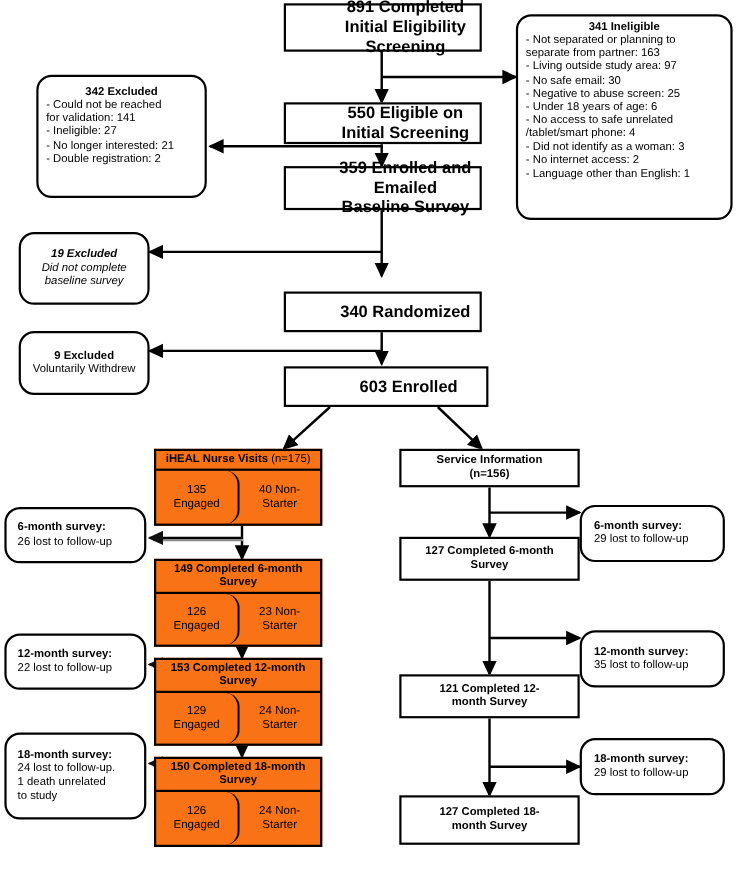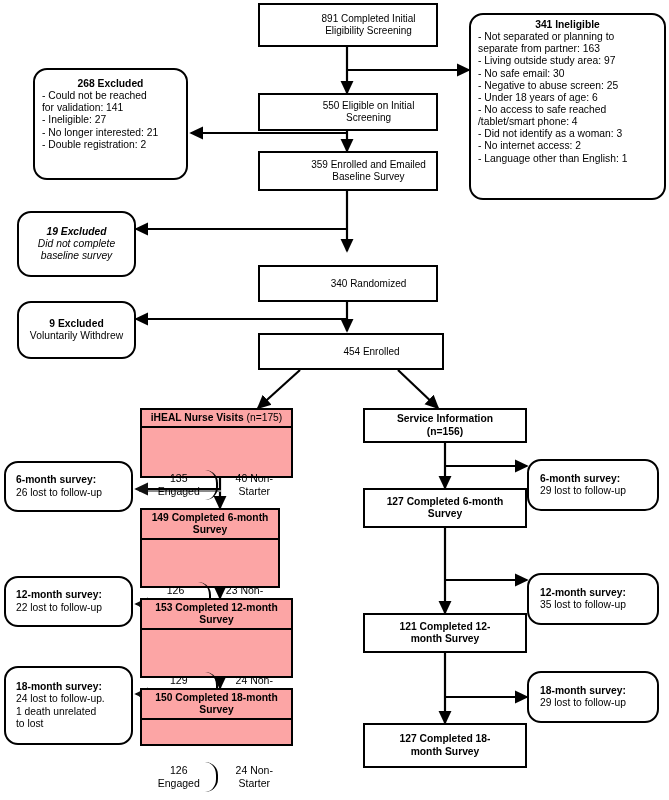--- a/index.html
+++ b/index.html
@@ -6,34 +6,34 @@
   body{width:669px;height:800px;font-family:"Liberation Sans",sans-serif;color:#000;}
   #stage{position:relative;width:669px;height:800px;overflow:hidden;background:#fff;}
   #wires{position:absolute;left:0;top:0;width:669px;height:800px;pointer-events:none;}
 
   .node{position:absolute;box-sizing:border-box;background:#fff;
         display:flex;flex-direction:column;align-items:center;justify-content:center;
         text-align:center;line-height:1.18;}
   .rect{border:2.5px solid #000;}
   .round{border:2.5px solid #000;border-radius:14px;}
   .txt{display:block;}
-  .fs11b{font-size:10px;font-weight:normal;margin-left:41px;}
+  .fs11b{font-size:15px;font-weight:bold;margin-left:41px;}
   .fs10{font-size:10.3px;}
   .fs10b{font-size:10.3px;font-weight:bold;}
 
   
   .listbox{align-items:flex-start;text-align:left;padding:4px 7px;justify-content:flex-start;}
   .listbox .hd{width:100%;text-align:center;font-weight:bold;}
   .listbox .li{white-space:nowrap;}
 
   .centerbox{padding:2px 6px;}
 
   
-  .tbl{position:absolute;box-sizing:border-box;border:2.5px solid #000;background:#fca5a5;
-       display:flex;flex-direction:column;gap:42px;}
+  .tbl{position:absolute;box-sizing:border-box;border:2.5px solid #000;background:#f97316;
+       display:flex;flex-direction:column;}
   .tbl .thead{border-bottom:2.5px solid #000;text-align:center;font-size:10.3px;font-weight:bold;
               padding:2px 2px;line-height:1.15;}
   .tbl .tbody{flex:1;display:flex;}
   .tbl .cell{flex:1;display:flex;flex-direction:column;align-items:center;justify-content:center;
              text-align:center;font-size:10.5px;line-height:1.25;padding:2px 1px;border-radius:13px;}
   .tbl .cell.left{border-right:2.5px solid #000;}
   .nreg{font-weight:normal;}
 </style>
 </head>
 <body>
@@ -107,40 +107,40 @@
 
   <div class="node rect centerbox" style="left:258px;top:151px;width:180px;height:40px;">
     <span class="txt fs11b">359 Enrolled and Emailed Baseline Survey</span>
   </div>
 
   <div class="node rect centerbox" style="left:258px;top:265px;width:180px;height:37px;">
     <span class="txt fs11b">340 Randomized</span>
   </div>
 
   <div class="node rect centerbox" style="left:258px;top:333px;width:186px;height:37px;">
-    <span class="txt fs11b">454 Enrolled</span>
+    <span class="txt fs11b">603 Enrolled</span>
   </div>
 
   <div class="node round listbox" style="left:469px;top:13px;width:197px;height:187px;">
     <span class="hd fs10b">341 Ineligible</span>
     <span class="li fs10">- Not separated or planning to</span>
     <span class="li fs10">separate from partner: 163</span>
     <span class="li fs10">- Living outside study area: 97</span>
     <span class="li fs10">- No safe email: 30</span>
     <span class="li fs10">- Negative to abuse screen: 25</span>
     <span class="li fs10">- Under 18 years of age: 6</span>
-    <span class="li fs10">- No access to safe reached</span>
+    <span class="li fs10">- No access to safe unrelated</span>
     <span class="li fs10">   /tablet/smart phone: 4</span>
     <span class="li fs10">- Did not identify as a woman: 3</span>
     <span class="li fs10">- No internet access: 2</span>
     <span class="li fs10">- Language other than English:  1</span>
   </div>
 
   <div class="node round listbox" style="left:33px;top:68px;width:155px;height:112px;padding-top:8px;">
-    <span class="hd fs10b">268 Excluded</span>
+    <span class="hd fs10b">342 Excluded</span>
     <span class="li fs10">- Could not be reached</span>
     <span class="li fs10">for validation: 141</span>
     <span class="li fs10">- Ineligible: 27</span>
     <span class="li fs10">- No longer interested: 21</span>
     <span class="li fs10">- Double registration: 2</span>
   </div>
 
   <div class="node round" style="left:17px;top:211px;width:119px;height:66px;font-style:italic;">
     <span class="txt fs10b">19 Excluded</span>
     <span class="txt fs10">Did not complete</span>
@@ -162,21 +162,21 @@
         <span>135</span>
         <span>Engaged</span>
       </div>
       <div class="cell">
         <span>40 Non-</span>
         <span>Starter</span>
       </div>
     </div>
   </div>
 
-  <div class="tbl" style="left:140px;top:508px;width:140px;height:80px;">
+  <div class="tbl" style="left:140px;top:508px;width:153px;height:80px;">
     <div class="thead">
       <span>149 Completed 6-month</span>
       <span>Survey</span>
     </div>
     <div class="tbody">
       <div class="cell left">
         <span>126</span>
         <span>Engaged</span>
       </div>
       <div class="cell">
@@ -196,21 +196,21 @@
         <span>129</span>
         <span>Engaged</span>
       </div>
       <div class="cell">
         <span>24 Non-</span>
         <span>Starter</span>
       </div>
     </div>
   </div>
 
-  <div class="tbl" style="left:140px;top:688px;width:153px;height:58px;">
+  <div class="tbl" style="left:140px;top:688px;width:153px;height:82px;">
     <div class="thead">
       <span>150 Completed 18-month</span>
       <span>Survey</span>
     </div>
     <div class="tbody">
       <div class="cell left">
         <span>126</span>
         <span>Engaged</span>
       </div>
       <div class="cell">
@@ -227,21 +227,21 @@
 
   <div class="node round listbox" style="left:4px;top:576px;width:129px;height:51px;justify-content:center;padding-left:10px;">
     <span class="li fs10b">12-month survey:</span>
     <span class="li fs10">22 lost to follow-up</span>
   </div>
 
   <div class="node round listbox" style="left:4px;top:666px;width:129px;height:79px;justify-content:center;padding-left:10px;">
     <span class="li fs10b">18-month survey:</span>
     <span class="li fs10">24 lost to follow-up.</span>
     <span class="li fs10">1 death unrelated</span>
-    <span class="li fs10">to lost</span>
+    <span class="li fs10">to study</span>
   </div>
 
   <div class="node rect centerbox" style="left:363px;top:408px;width:164px;height:35px;">
     <span class="txt fs10b">Service Information</span>
     <span class="txt fs10b">(n=156)</span>
   </div>
 
   <div class="node rect centerbox" style="left:363px;top:488px;width:164px;height:40px;">
     <span class="txt fs10b">127 Completed 6-month</span>
     <span class="txt fs10b">Survey</span>

